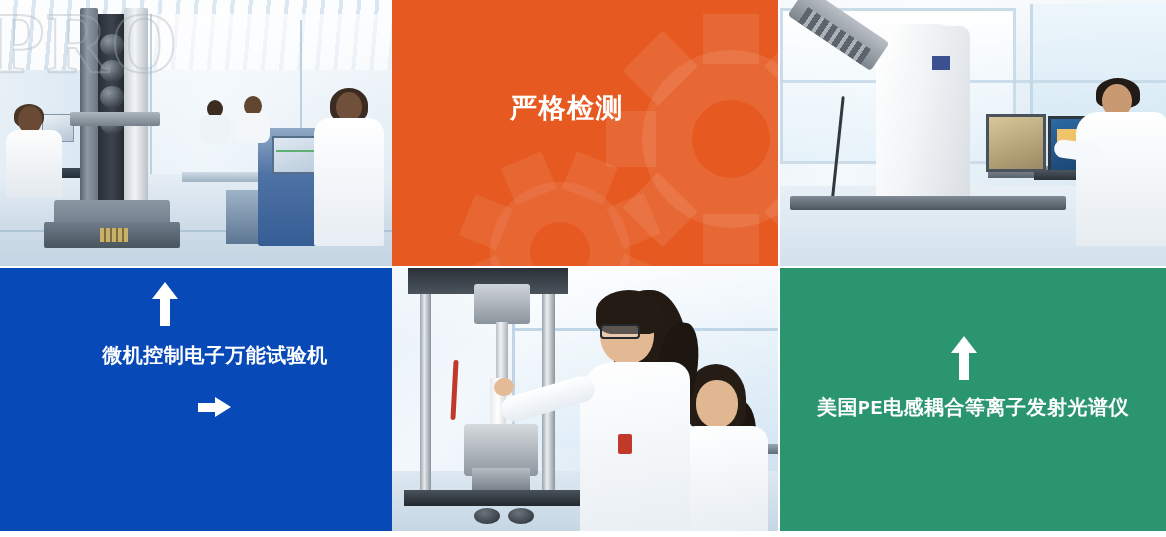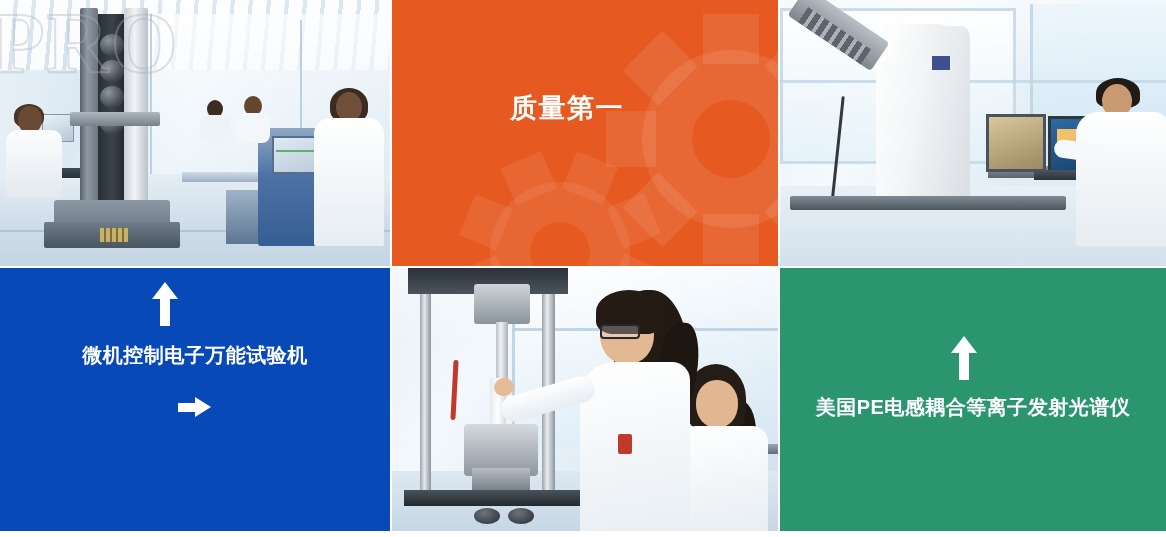--- a/index.html
+++ b/index.html
@@ -9,21 +9,21 @@
     width:1166px;height:537px;overflow:hidden;
   }
   .board{
     position:relative;width:1166px;height:537px;background:#ffffff;
   }
   .cell{position:absolute;overflow:hidden;}
 
   
   .r1{top:0;height:266px;}
   .r2{top:268px;height:263px;}
-  .c1{left:0;width:390px;}
+  .c1{left:0;width:390px;padding-left:40px;}
   .c2{left:392px;width:386px;}
   .c3{left:780px;width:386px;}
 
   
   .photo{position:absolute;inset:0;}
   .ph-tl{
     background:
       linear-gradient(180deg,rgba(255,255,255,.55) 0%,rgba(255,255,255,0) 28%),
       linear-gradient(100deg,#e9f1f7 0%,#dce9f3 22%,#eef5fa 48%,#e4eef6 70%,#dbe7f1 100%);
   }
@@ -228,21 +228,21 @@
     background:#c99a72;}
   .tr-person .hair{position:absolute;left:20px;top:0;width:44px;height:30px;
     border-radius:50% 50% 30% 30%;background:#221a15;}
   .tr-person .body{position:absolute;left:0;top:34px;width:92px;height:134px;
     background:linear-gradient(180deg,#ffffff,#e6ecf1);border-radius:22px 14px 2px 2px;}
   .tr-person .arm{position:absolute;left:-22px;top:64px;width:50px;height:18px;
     background:#f6f9fb;border-radius:10px;transform:rotate(8deg);}
 
   
   .panel-blue{background:#0849b8;}
-  .panel-green{background:#2b9570;}
+  .panel-green{background:#2b9570;font-family:Liberation Mono, monospace;}
   .pane-inner{
     position:absolute;inset:0;display:flex;flex-direction:column;
     align-items:center;
   }
   .arrow-up{
     width:0;height:0;position:relative;
   }
   .arrow-up .head{
     width:0;height:0;border-left:13px solid transparent;border-right:13px solid transparent;
     border-bottom:17px solid #ffffff;position:absolute;left:-13px;top:0;
@@ -410,21 +410,21 @@
       <div class="gear-sm">
         <div class="tooth" style="transform:rotate(22deg)"></div>
         <div class="tooth" style="transform:rotate(67deg)"></div>
         <div class="tooth" style="transform:rotate(112deg)"></div>
         <div class="tooth" style="transform:rotate(157deg)"></div>
         <div class="disc"></div>
         <div class="hole" style="background: rgb(230, 90, 34);"></div>
       </div>
     </div>
     <div class="slogan">
-      <div>质量第一</div>
+      <div>严格检测</div>
     </div>
   </div>
 
   <div class="cell r1 c3">
     <div class="photo ph-tr">
       <div class="tr-win"></div>
       <div class="tr-win2"></div>
       <div class="tr-winbar"></div>
       <div class="tr-floor"></div>
       <div class="tr-table2"></div>

